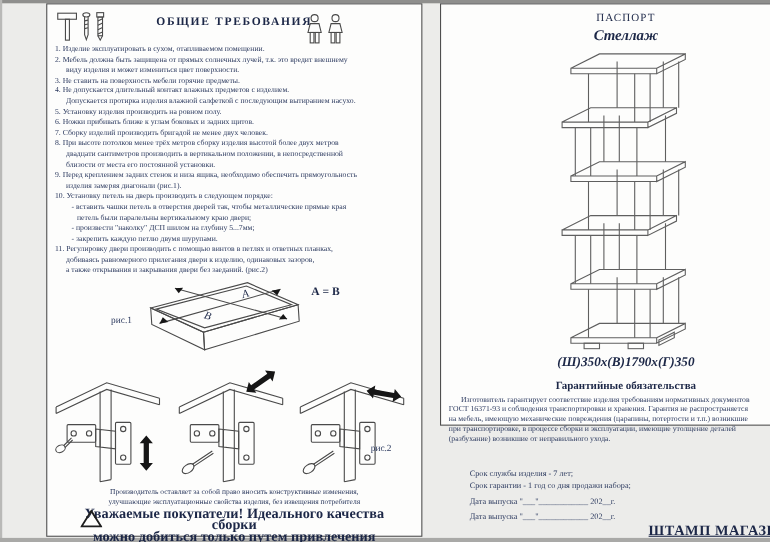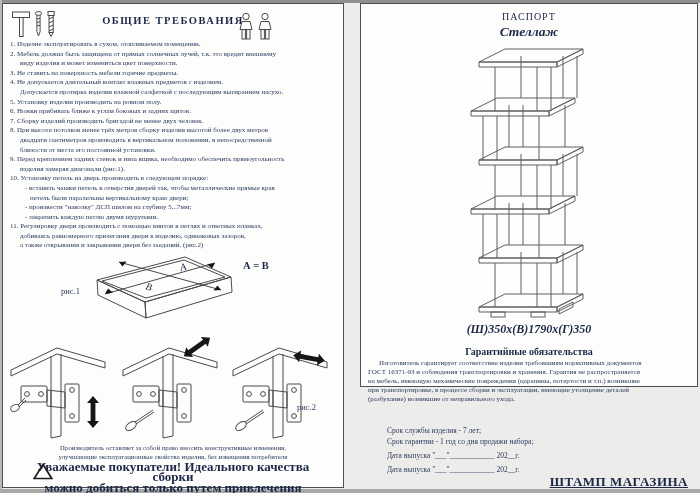--- a/index.html
+++ b/index.html
@@ -6,21 +6,21 @@
   body{
     width:700px;height:493px;position:relative;
     background:#ececea;
     font-family:"Liberation Serif","DejaVu Serif",serif;
     color:#2c3a5f;
     overflow:hidden;
   }
   .edge-top{position:absolute;left:0;top:0;width:700px;height:3px;background:#8f8f8d;}
   .edge-bottom{position:absolute;left:0;top:489px;width:700px;height:4px;background:#a9a9a7;}
   .edge-left{position:absolute;left:0;top:0;width:2px;height:493px;background:#b9b9b7;}
-  .panel{position:absolute;background:#fdfdfc;border:1px solid #4f4f4f;box-sizing:border-box;}
+  .panel{position:absolute;background:#fdfdfc;border:1px solid #4f4f4f;box-sizing:border-box;margin-left:40px;}
   #leftPanel{left:2px;top:3px;width:342px;height:485px;}
   #rightPanel{left:360px;top:3px;width:338px;height:384px;}
 
   
   .lp-header{position:absolute;top:2px;left:0;right:0;height:34px;}
   .lp-title{position:absolute;left:40px;right:40px;top:9px;text-align:center;
     font-weight:bold;font-size:10.5px;letter-spacing:1.5px;color:#1c2747;white-space:nowrap;}
   .tools-ic{position:absolute;left:7px;top:3px;}
   .people-ic{position:absolute;right:68px;top:6px;}
 

